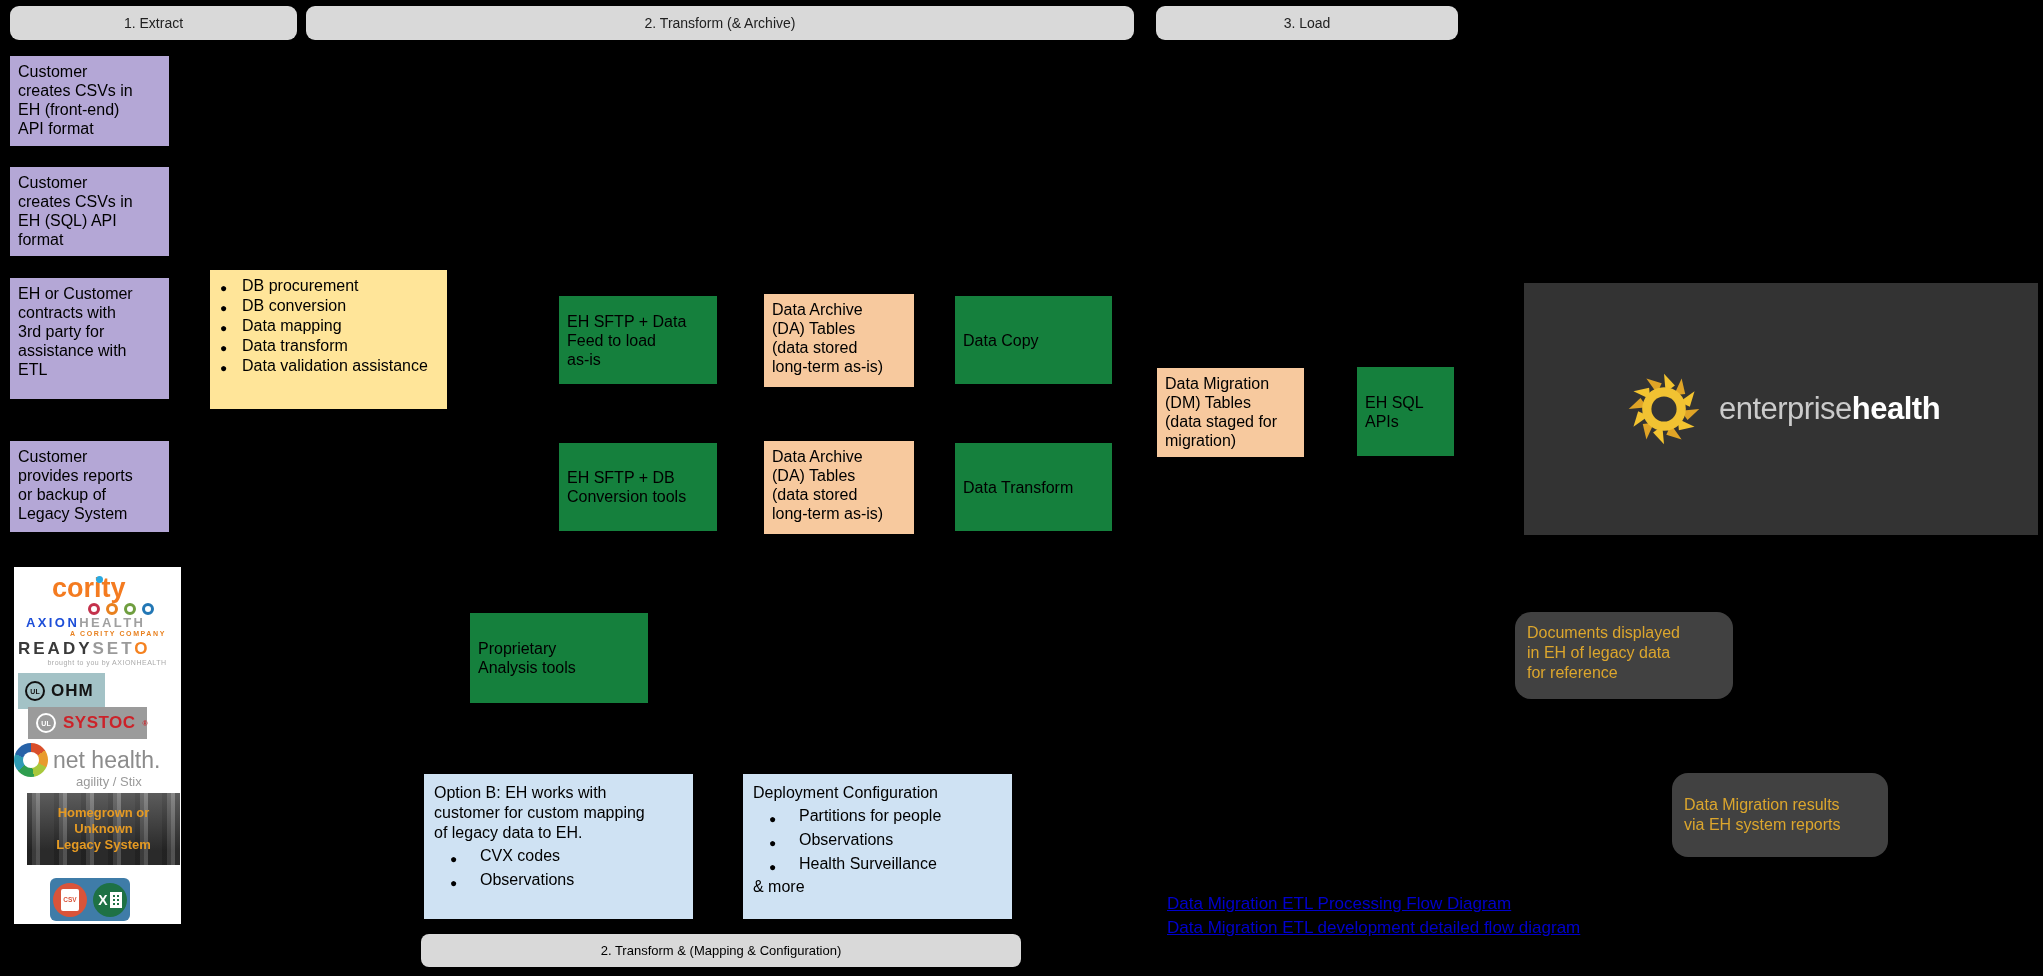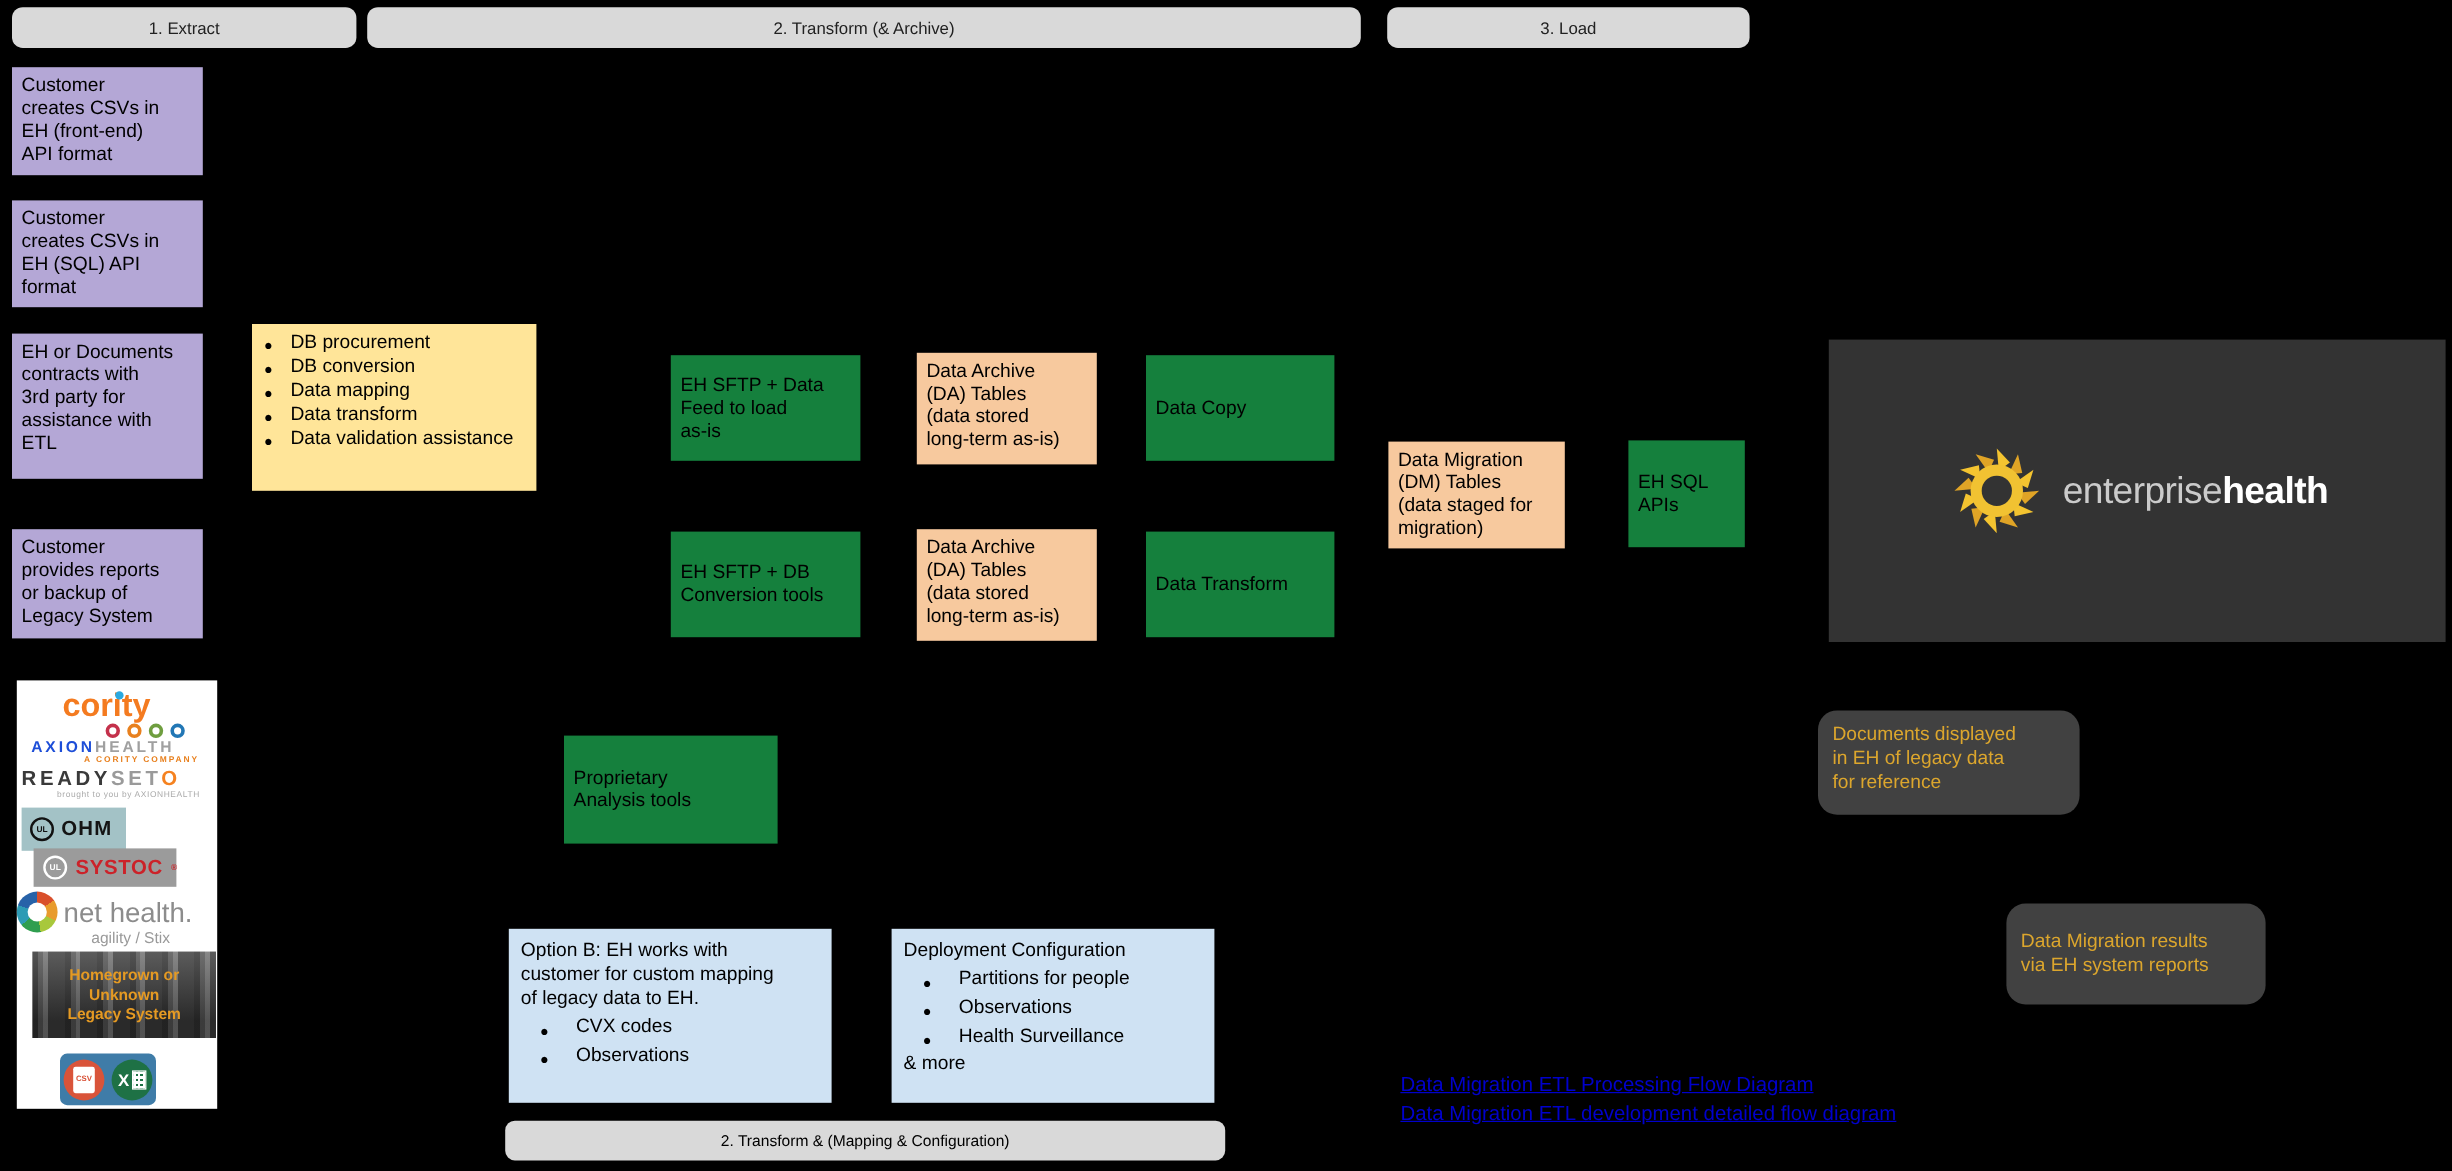--- a/index.html
+++ b/index.html
@@ -19,21 +19,21 @@
   .vcenter{display:flex;align-items:center;}
   .yellow{background:#ffe599;}
   .yellow ul{margin:0;padding:6px 0 0 6px;list-style:none;}
   .yellow li{position:relative;padding-left:26px;margin-bottom:0px;font-size:16px;line-height:20px;}
   .yellow li::before{content:"●";position:absolute;left:4px;top:2px;font-size:12px;}
   .bluecard{font-size:16px;line-height:20px;padding:9px 10px;}
   .bluecard ul{margin:2px 0 0 0;padding:0;list-style:none;}
   .bluecard li{position:relative;padding-left:46px;margin-bottom:2px;line-height:22px;}
   .bluecard li::before{content:"●";position:absolute;left:16px;top:3px;font-size:12px;}
   
-  .note{background:#414141;border-radius:16px;color:#dca62d;font-size:16px;line-height:20px;padding:11px 12px;}
+  .note{background:#414141;border-radius:16px;color:#dca62d;font-size:16px;line-height:20px;padding:11px 12px;margin-top:20px;}
   
   .logobox{background:#333333;display:flex;align-items:center;justify-content:center;gap:13px;}
   .brand-enterprise{color:#cbcbcb;font-size:31px;letter-spacing:-0.5px;}
   .brand-health{color:#ffffff;font-weight:bold;}
   
   .link{display:block;color:#0000cc;text-decoration:underline;font-size:17px;line-height:24px;}
   
   .panel{background:#ffffff;}
   .cority{color:#f47b20;font-weight:bold;font-size:27px;letter-spacing:0px;position:relative;}
   .cority-dot{position:absolute;left:44px;top:3px;width:7px;height:7px;border-radius:50%;background:#2aa9e0;}
@@ -96,21 +96,21 @@
   </div>
 
   <div class="abs card purple pre" style="left:10px;top:56px;width:159px;height:90px;">Customer
 creates CSVs in
 EH (front-end)
 API format</div>
   <div class="abs card purple pre" style="left:10px;top:167px;width:159px;height:89px;">Customer
 creates CSVs in
 EH (SQL) API
 format</div>
-  <div class="abs card purple pre" style="left:10px;top:278px;width:159px;height:121px;">EH or Documents
+  <div class="abs card purple pre" style="left:10px;top:278px;width:159px;height:121px;">EH or Customer
 contracts with
 3rd party for
 assistance with
 ETL</div>
   <div class="abs card purple pre" style="left:10px;top:441px;width:159px;height:91px;">Customer
 provides reports
 or backup of
 Legacy System</div>
 
   <div class="abs yellow" style="left:210px;top:270px;width:237px;height:139px;">

